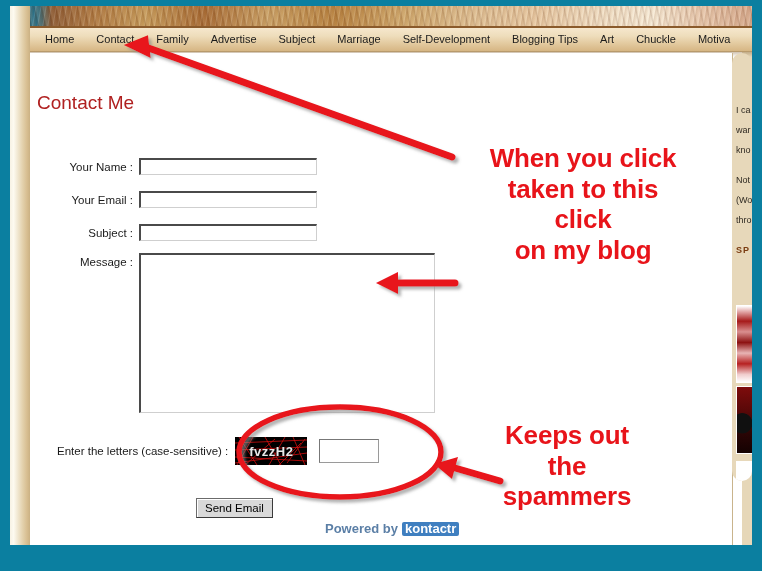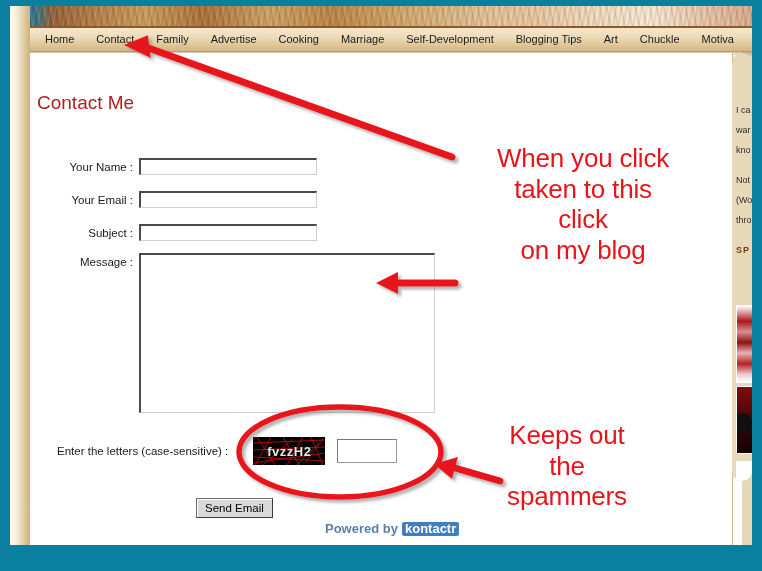--- a/index.html
+++ b/index.html
@@ -289,21 +289,21 @@
     position: absolute;
     left: 57px; top: 437px;
     display: flex;
     align-items: center;
   }
   .captcha-label {
     font-size: 11.5px;
     color: #1a1a1a;
     font-family: "Liberation Sans", sans-serif;
     white-space: nowrap;
-    margin-right: 25px;
+    margin-right: 7px;
   }
   .captcha-img {
     position: relative;
     width: 72px;
     height: 28px;
     background: #000000;
     overflow: hidden;
     display: flex;
     align-items: center;
     justify-content: center;
@@ -376,21 +376,21 @@
     padding: 0 3px;
     border-radius: 2px;
     font-family: "Liberation Sans", sans-serif;
     line-height: 14px;
   }
 
   
   .annot {
     position: absolute;
     color: #e8141a;
-    font-weight: normal;
+    font-weight: bold;
     font-family: "Liberation Sans", sans-serif;
     text-align: center;
     line-height: 1.18;
     letter-spacing: -0.2px;
   }
   #annot-click {
     left: 452px; top: 143px;
     width: 262px;
     font-size: 26px;
   }
@@ -426,21 +426,21 @@
     <div class="banner-strands2"></div>
   </div>
   <div class="banner-bottomline"></div>
 
   <div class="navbar">
     <div class="nav-items">
       <div class="nav-item">Home</div>
       <div class="nav-item">Contact</div>
       <div class="nav-item">Family</div>
       <div class="nav-item">Advertise</div>
-      <div class="nav-item">Cooking</div>
+      <div class="nav-item">Subject</div>
       <div class="nav-item">Marriage</div>
       <div class="nav-item">Self-Development</div>
       <div class="nav-item">Blogging Tips</div>
       <div class="nav-item">Art</div>
       <div class="nav-item">Chuckle</div>
       <div class="nav-item">Motiva</div>
     </div>
   </div>
   <div class="nav-shadow"></div>
 

